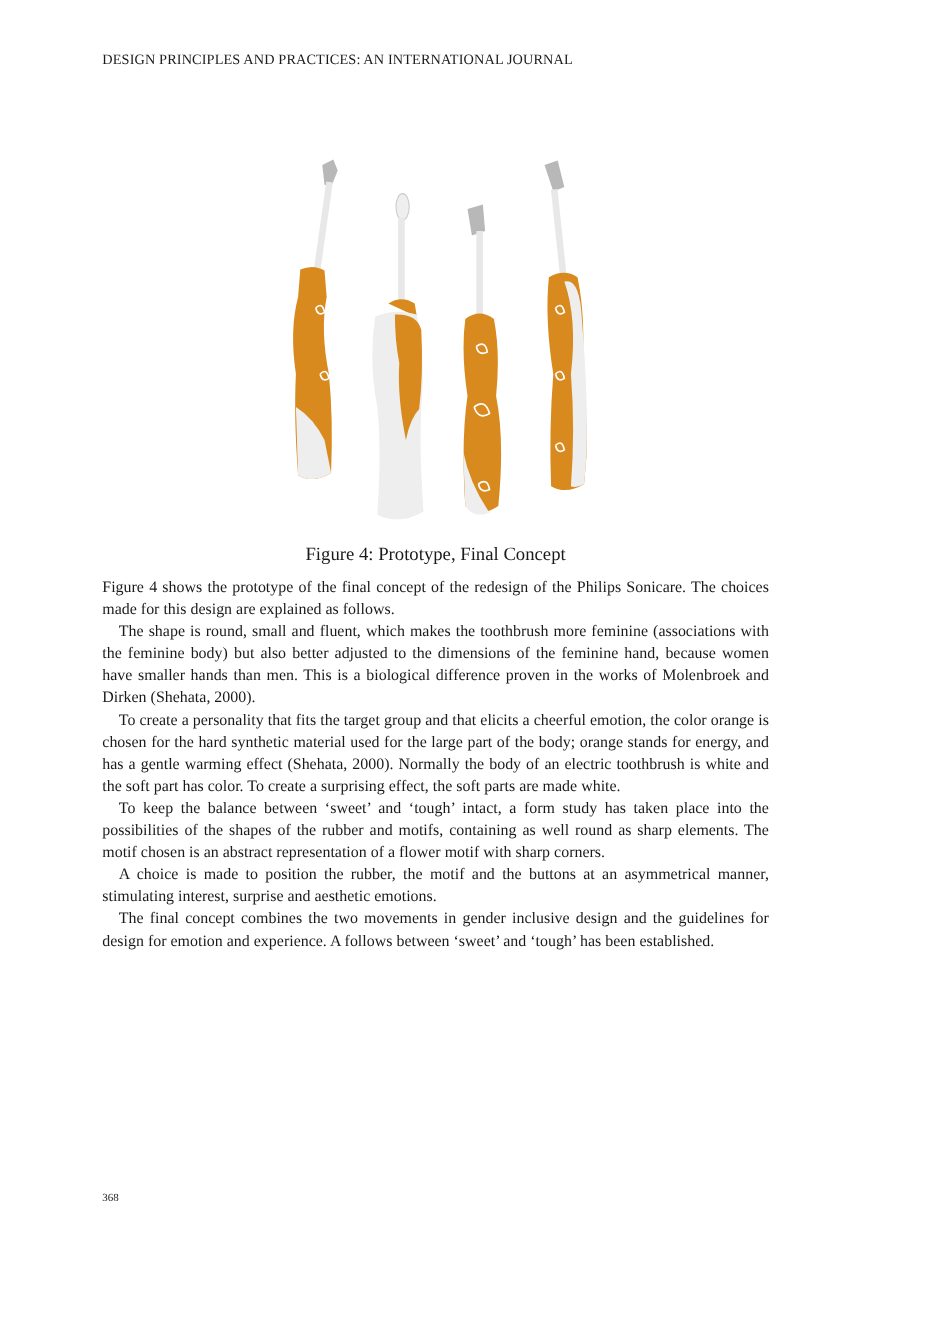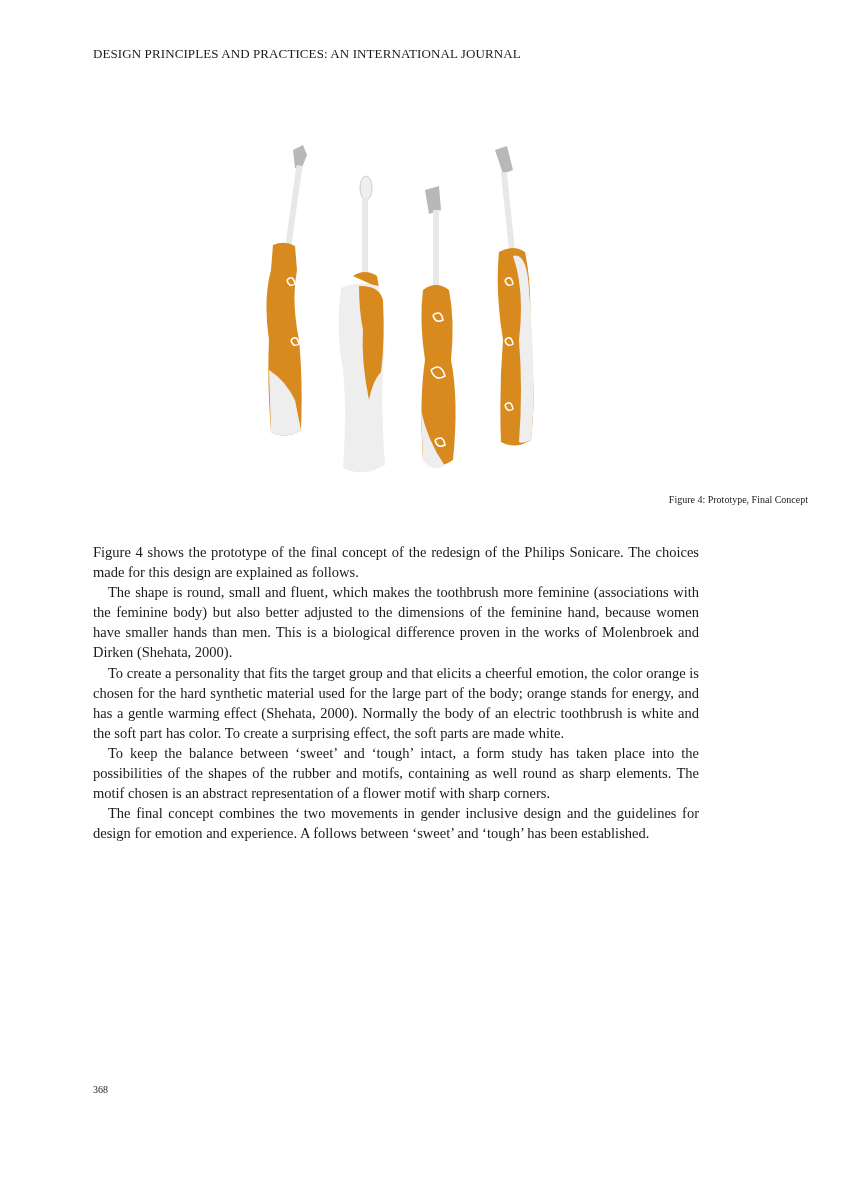--- a/index.html
+++ b/index.html
@@ -1,22 +1,22 @@
 <!DOCTYPE html>
 <html><head>
 <meta charset="utf-8">
 <style>
   html, body { margin: 0; padding: 0; background: #ffffff; }
   body { width: 841px; height: 1200px; position: relative; overflow: hidden;
          font-family: "Liberation Serif", "DejaVu Serif", serif; color: #1a1a1a; }
   .running-head { position: absolute; left: 93px; top: 46px; font-size: 13px;
                   letter-spacing: 0.1px; white-space: nowrap; }
   .figure { position: absolute; left: 255px; top: 140px; width: 300px; height: 340px; }
-  .caption { position: absolute; left: 16px; width: 792px; top: 494px; text-align: right; font-size: 10px; }
-  .body-text { position: absolute; left: 93px; top: 542px; width: 606px; font-size: 14.5px;
+  .caption { position: absolute; left: 0; width: 792px; top: 494px; text-align: center; font-size: 17px; }
+  .body-text { position: absolute; left: 93px; top: 524px; width: 606px; font-size: 14.5px;
                line-height: 20.1px; text-align: justify; }
   .body-text p { margin: 0; text-indent: 15px; }
   .body-text p.first { text-indent: 0; }
   .page-number { position: absolute; left: 93px; top: 1084px; font-size: 10px; }
 </style>
 </head>
 <body>
 
 <div class="running-head">DESIGN PRINCIPLES AND PRACTICES: AN INTERNATIONAL JOURNAL</div>
 
@@ -57,16 +57,17 @@
   </svg>
 </div>
 
 <div class="caption">Figure 4: Prototype, Final Concept</div>
 
 <div class="body-text">
   <p class="first">Figure 4 shows the prototype of the final concept of the redesign of the Philips Sonicare. The choices made for this design are explained as follows.</p>
   <p>The shape is round, small and fluent, which makes the toothbrush more feminine (associations with the feminine body) but also better adjusted to the dimensions of the feminine hand, because women have smaller hands than men. This is a biological difference proven in the works of Molenbroek and Dirken (Shehata, 2000).</p>
   <p>To create a personality that fits the target group and that elicits a cheerful emotion, the color orange is chosen for the hard synthetic material used for the large part of the body; orange stands for energy, and has a gentle warming effect (Shehata, 2000). Normally the body of an electric toothbrush is white and the soft part has color. To create a surprising effect, the soft parts are made white.</p>
   <p>To keep the balance between ‘sweet’ and ‘tough’ intact, a form study has taken place into the possibilities of the shapes of the rubber and motifs, containing as well round as sharp elements. The motif chosen is an abstract representation of a flower motif with sharp corners.</p>
+  <p>A choice is made to position the rubber, the motif and the buttons at an asymmetrical manner, stimulating interest, surprise and aesthetic emotions.</p>
   <p>The final concept combines the two movements in gender inclusive design and the guidelines for design for emotion and experience. A follows between ‘sweet’ and ‘tough’ has been established.</p>
 </div>
 
 <div class="page-number">368</div>
 
 </body></html>

